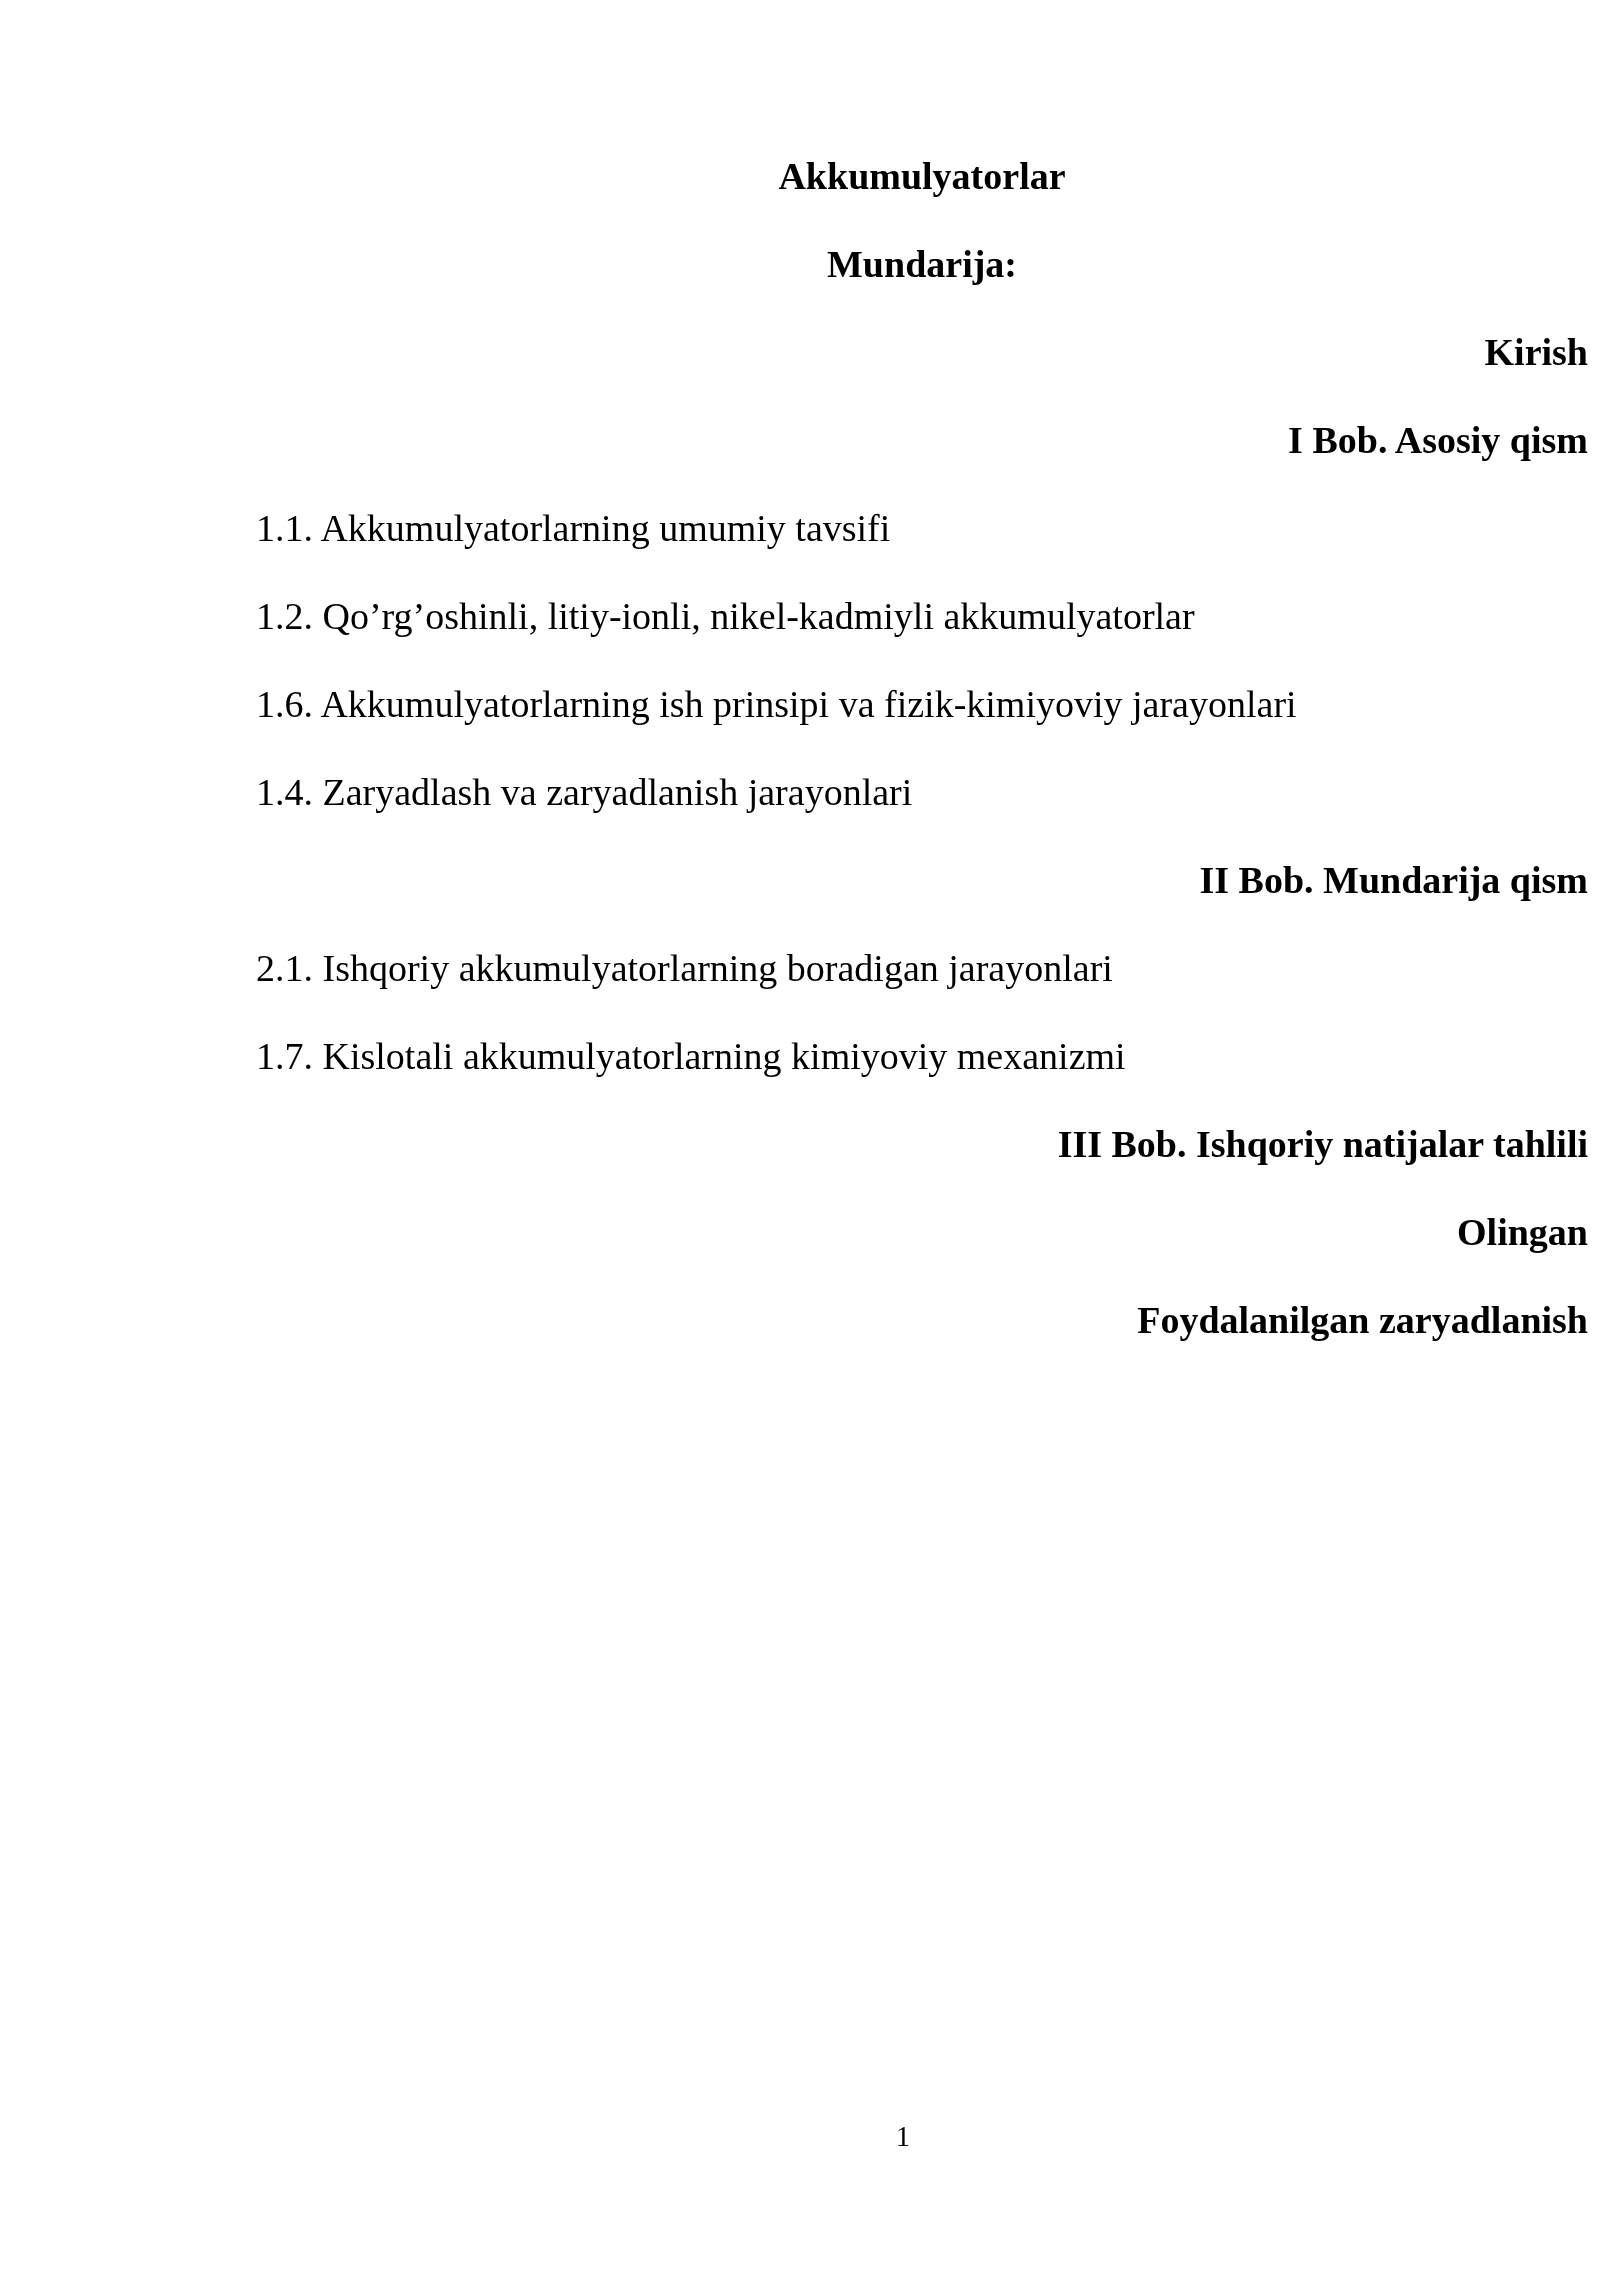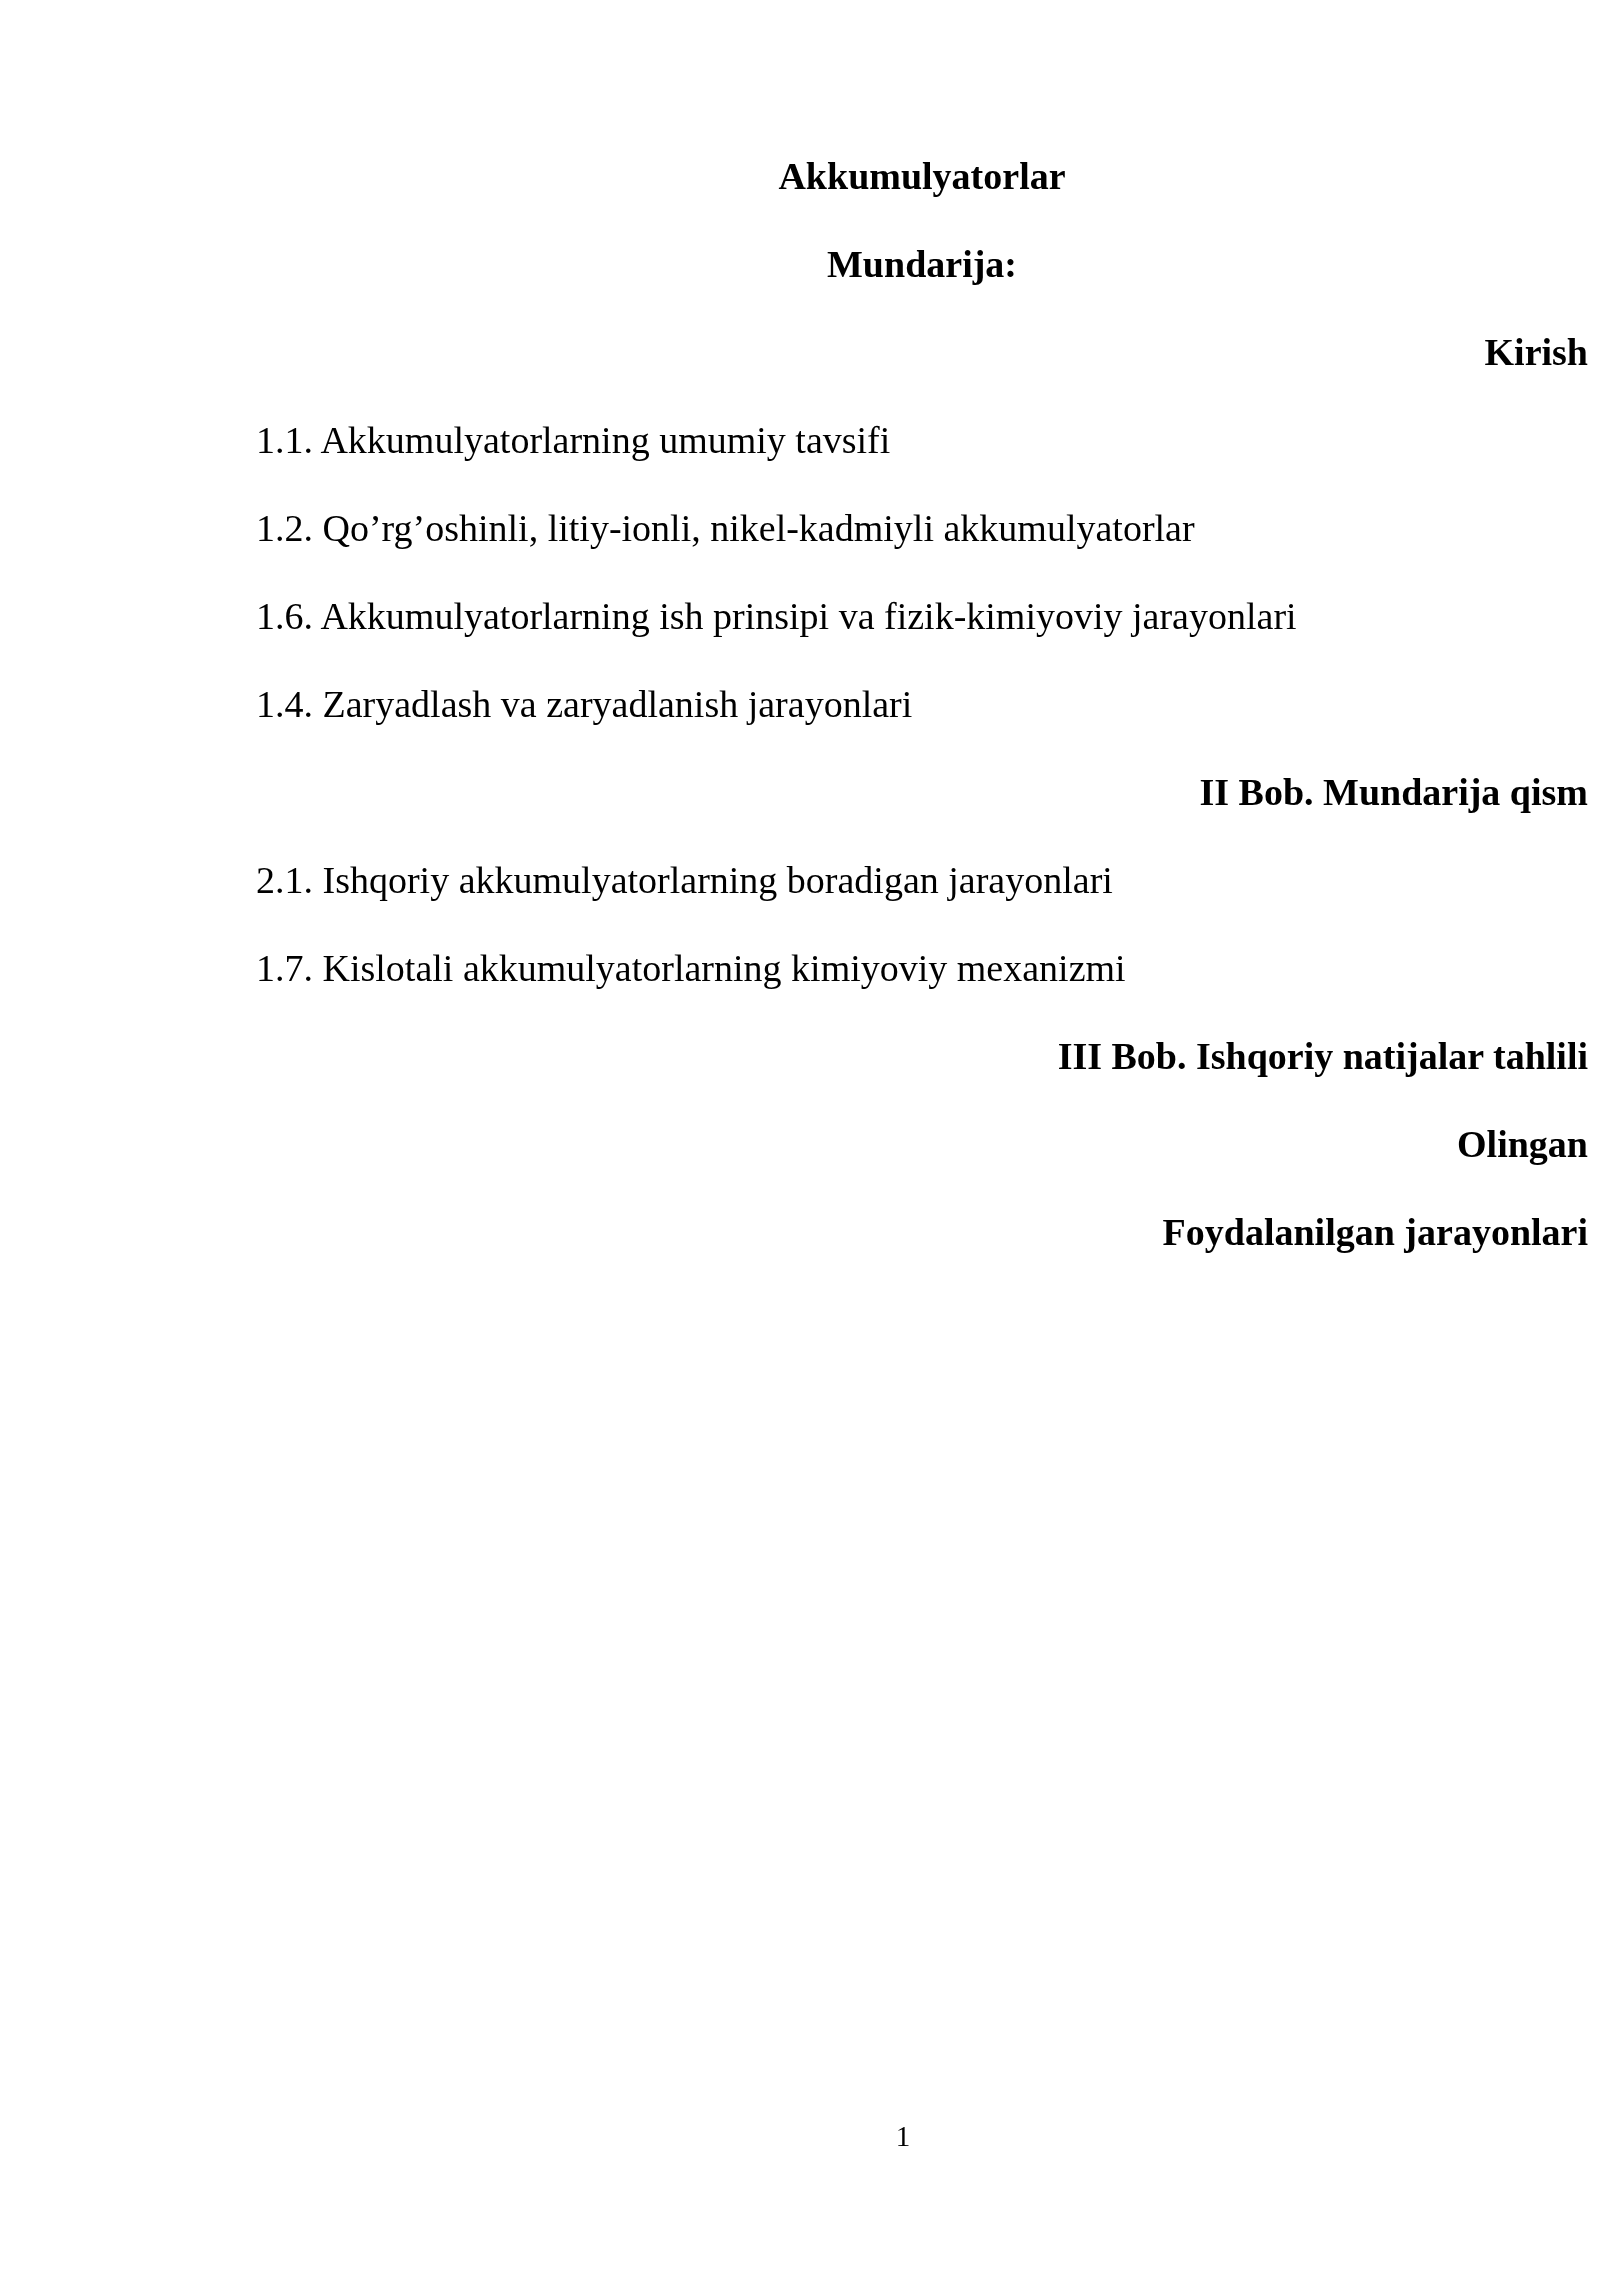--- a/index.html
+++ b/index.html
@@ -47,26 +47,27 @@
   }
 </style>
 </head>
 <body>
 
 <div class="page">
   <p class="doc-title">Akkumulyatorlar</p>
   <p class="doc-subtitle">Mundarija:</p>
   <div class="toc">
       <p class="bold">Kirish</p>
+      <p class="bold">I Bob. Asosiy qism</p>
       <p>1.1. Akkumulyatorlarning umumiy tavsifi</p>
       <p>1.2. Qo’rg’oshinli, litiy-ionli, nikel-kadmiyli akkumulyatorlar</p>
       <p>1.6. Akkumulyatorlarning ish prinsipi va fizik-kimiyoviy jarayonlari</p>
       <p>1.4. Zaryadlash va zaryadlanish jarayonlari</p>
       <p class="bold">II Bob. Mundarija qism</p>
       <p>2.1. Ishqoriy akkumulyatorlarning boradigan jarayonlari</p>
       <p>1.7. Kislotali akkumulyatorlarning kimiyoviy mexanizmi</p>
       <p class="bold">III Bob. Ishqoriy natijalar tahlili</p>
       <p class="bold">Olingan</p>
-      <p class="bold">Foydalanilgan jarayonlari</p>
+      <p class="bold">Foydalanilgan zaryadlanish</p>
     </div>
   <div class="page-number">1</div>
 </div>
 
 
 </body></html>

